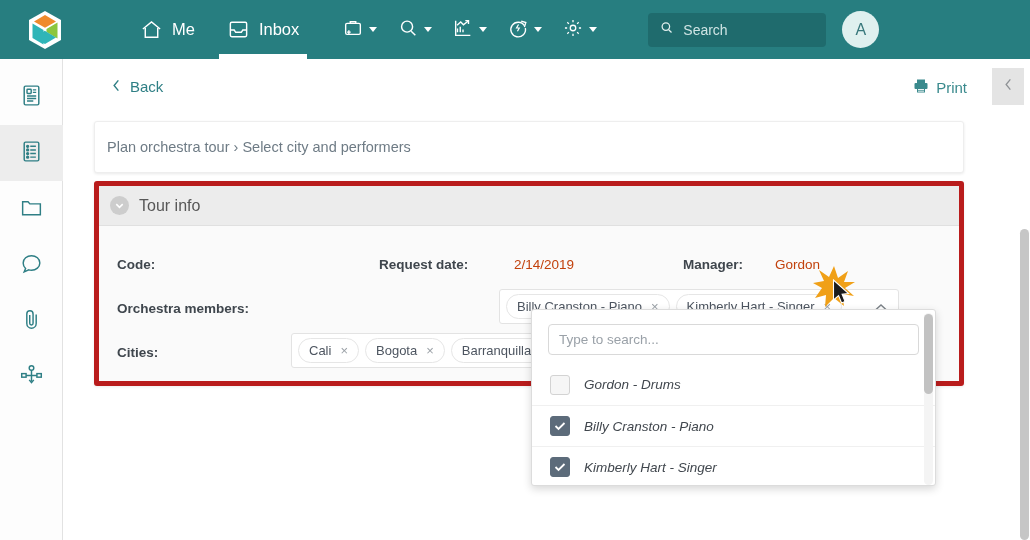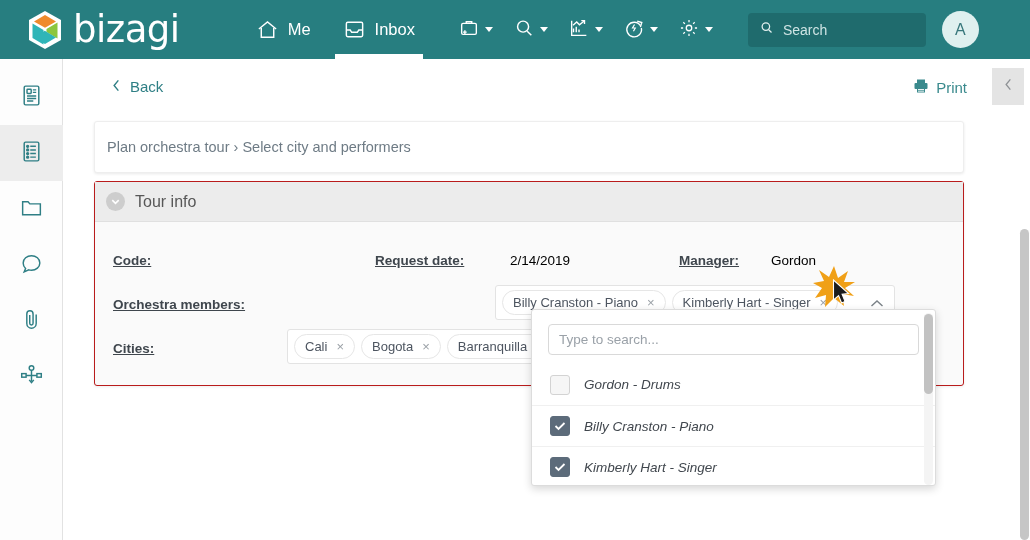--- a/index.html
+++ b/index.html
@@ -46,21 +46,21 @@
     display: flex; align-items: center; gap: 5px;
     padding: 0 9px; height: 59px; cursor: pointer;
   }
   .caret {
     width: 0; height: 0; border-left: 4.5px solid transparent;
     border-right: 4.5px solid transparent; border-top: 5.5px solid #ffffff;
     display: inline-block;
   }
 
   .searchbox {
-    margin-left: 26px; width: 178px; height: 34px;
+    margin-left: 42px; width: 178px; height: 34px;
     background: #1f6b6d; border-radius: 4px;
     display: flex; align-items: center; padding: 0 11px; gap: 9px;
     cursor: text;
   }
   .searchbox .ph { color: #cfe4e4; font-size: 14px; }
 
   .avatar {
     margin-left: 16px; width: 37px; height: 37px; border-radius: 50%;
     background: #dff0ef; color: #37777b; font-size: 16px;
     display: flex; align-items: center; justify-content: center;
@@ -111,40 +111,40 @@
     background: #ffffff; border: 1px solid #eeeeee; border-radius: 3px;
     box-shadow: 0 1px 3px rgba(0,0,0,0.09);
     display: flex; align-items: center;
   }
   .breadcrumb {
     margin-left: 12px; font-size: 14.5px; color: #6e7b85;
   }
 
   .form-card {
     position: absolute; left: 31px; top: 122px; width: 870px; height: 205px;
-    background: #fafafa; border: 1px solid #b91c1c; border-radius: 3px;
+    background: #fafafa; border: 5px solid #b91c1c; border-radius: 3px;
     box-shadow: 0 1px 3px rgba(0,0,0,0.07);
   }
   .section-head {
     height: 40px; background: #ececec; border-bottom: 1px solid #e0e0e0;
     display: flex; align-items: center; padding-left: 11px; gap: 10px;
   }
   .section-chev {
     width: 19px; height: 19px; border-radius: 50%; background: #cdcdcd;
     display: flex; align-items: center; justify-content: center;
   }
   .section-title { font-size: 16px; color: #575757; }
 
   .form-body { padding: 16px 0 0 0; position: relative; }
   .row { display: flex; align-items: center; height: 44px; position: relative; }
   .lbl {
-    font-size: 13.5px; color: #3f464d; font-weight: bold; text-decoration: underline;
+    font-size: 13.5px; color: #3f464d; font-weight: bold;
   }
   .lbl.c1 { width: 280px; padding-left: 18px; }
-  .val { font-size: 13.5px; color: #000000; }
+  .val { font-size: 13.5px; color: #c2410c; }
   .lbl.c2 { width: 135px; }
   .val.v2 { width: 145px; }
   .lbl.c3 { width: 92px; margin-left: 24px; }
 
   
   .ms {
     position: absolute; background: #ffffff; border: 1px solid #e3e3e3;
     border-radius: 3px; height: 35px;
     display: flex; align-items: center; padding: 0 6px; gap: 6px;
   }
@@ -225,21 +225,20 @@
     <div class="logo-wrap">
       <div class="logo-mark">
         <svg width="38" height="42" viewBox="0 0 38 42">
           <polygon points="19,2 35,11 35,31 19,40 3,31 3,11" fill="#ffffff"></polygon>
           <polygon points="19,6 30,12.4 19,18.8 8,12.4" fill="#ef8a2c"></polygon>
           <polygon points="31.5,13.6 31.5,29.4 20.5,22.9 20.5,20.1" fill="#8cc63e"></polygon>
           <polygon points="6.5,14.6 17.5,21 17.5,35.5 6.5,29.1" fill="#2fb5b8"></polygon>
           <polygon points="18.8,21.8 30,28.6 19,35 8,28.6" fill="#2fb5b8"></polygon>
         </svg>
       </div>
-      <div class="logo-text">bizagi</div>
     </div>
 
     <div class="nav">
       <div class="nav-item">
         <span class="nav-icon">
           <svg width="23" height="23" viewBox="0 0 24 24" fill="none" stroke="#ffffff" stroke-width="1.5">
             <path d="M3 11.5 12 4l9 7.5"></path>
               <path d="M5.5 10.5V20h13v-9.5"></path>
           </svg>
         </span>

